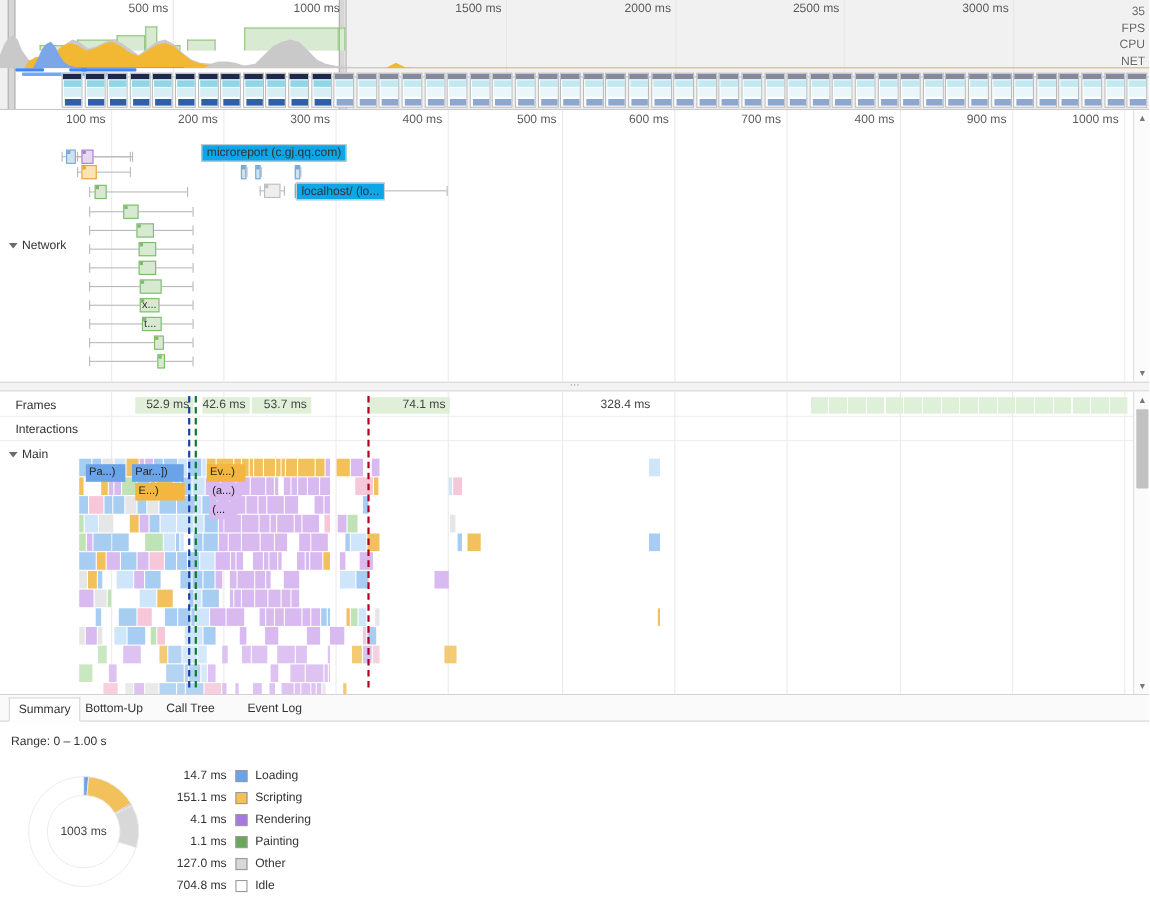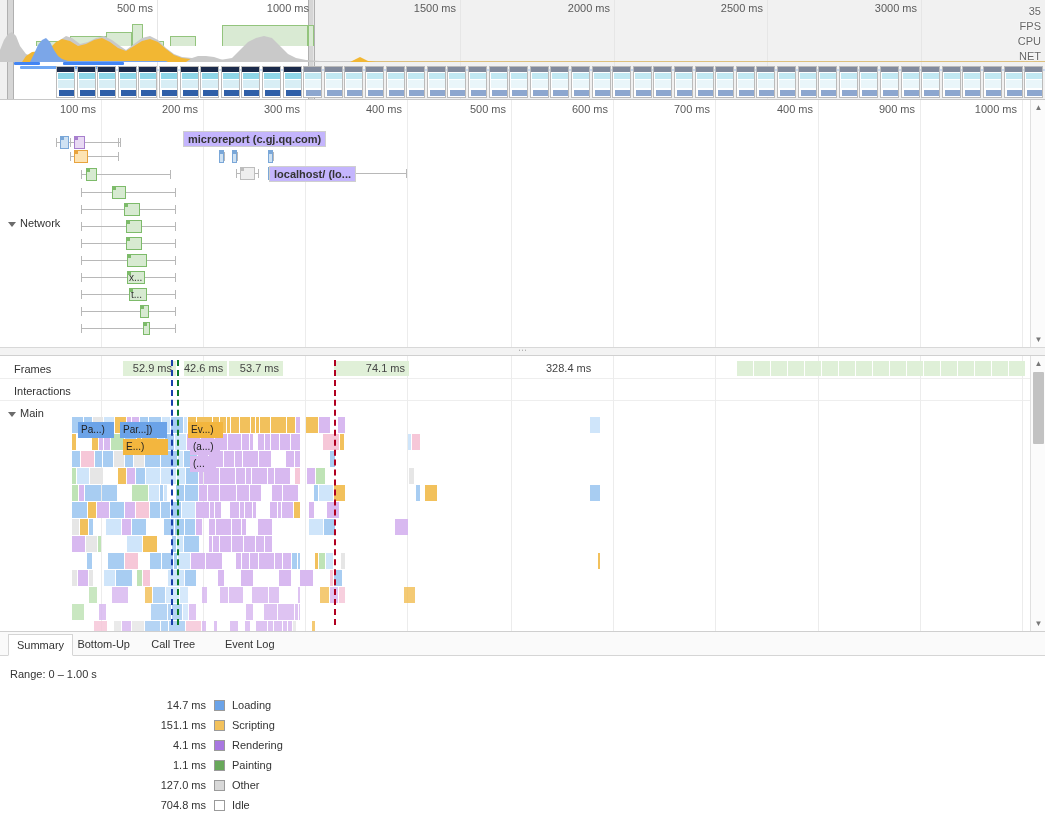--- a/index.html
+++ b/index.html
@@ -68,22 +68,22 @@
   .tri.down { border-left:4px solid transparent; border-right:4px solid transparent; border-top:5px solid #6b6b6b; border-bottom:none; }
 
   .req-row { position: absolute; height: 13px; }
   .req-line { position: absolute; top: 6px; height: 1px; background: #b8b8b8; }
   .req-cap { position: absolute; top: 2px; width: 1px; height: 9px; background: #b8b8b8; }
   .req-box { position: absolute; top: 0; height: 13px; border: 1px solid; }
   .req-dot { position: absolute; top: 1px; width: 3px; height: 3px; }
 
   .req-label {
     position: absolute; height: 16px; line-height: 15px;
-    background: #c4b5fd; border: 1px solid #cfcfcf;
-    font-size: 11px; color: #333; padding: 0 4px; white-space: nowrap; font-weight: bold;
+    background: #0ea5e9; border: 1px solid #cfcfcf;
+    font-size: 11px; color: #333; padding: 0 4px; white-space: nowrap;
   }
   .tooltip {
     position: absolute; height: 22px; line-height: 21px;
     background: #fff; border: 1px solid #d0d0d0;
     box-shadow: 0 1px 3px rgba(0,0,0,0.18);
     font-size: 11px; padding: 0 8px; white-space: nowrap; z-index: 40;
   }
   .tt-ms { color: #3b78c3; }
   .tt-pri { color: #8a9fc0; margin-left: 5px; }
   .tt-url { color: #222; margin-left: 5px; }
@@ -963,20 +963,31 @@
 
   <div class="drawer">
     <div class="tabs" id="drawer-tabs">
         <div class="tab active" style="left: 8px;">Summary</div>
         <div class="tab" style="left: 69.4px;">Bottom-Up</div>
         <div class="tab" style="left: 143.2px;">Call Tree</div>
         <div class="tab" style="left: 217px;">Event Log</div>
       </div>
     <div class="range-text">Range: 0 – 1.00 s</div>
 
+    <div class="donut-wrap" style="left:18px; top:66px;">
+      <svg id="donut-svg" viewBox="0 0 116 116" width="116" height="116">
+          <path d="M58,8 A50,50 0 0 1 62.59873797662641,8.211933066021395 L61.03516706457343,25.139875823574116 A33,33 0 0 0 58,25 Z" fill="#6ba3e8" stroke="#e9e9e9" stroke-width="0.8"></path>
+          <path d="M62.59873797662641,8.211933066021395 A50,50 0 0 1 101.09090685911619,32.63912962733784 L86.43999852701668,41.26182555404297 A33,33 0 0 0 61.03516706457343,25.139875823574116 Z" fill="#f2c15c" stroke="#e9e9e9" stroke-width="0.8"></path>
+          <path d="M101.09090685911619,32.63912962733784 A50,50 0 0 1 101.72811616538596,33.75434355133869 L86.86055666915473,41.997866743883534 A33,33 0 0 0 86.43999852701668,41.26182555404297 Z" fill="#a877e0" stroke="#e9e9e9" stroke-width="0.8"></path>
+          <path d="M101.72811616538596,33.75434355133869 A50,50 0 0 1 101.8941822997686,34.05630019744899 L86.97016031784727,42.19715813031634 A33,33 0 0 0 86.86055666915473,41.997866743883534 Z" fill="#68a85a" stroke="#e9e9e9" stroke-width="0.8"></path>
+          <path d="M101.8941822997686,34.05630019744899 A50,50 0 0 1 105.82022184473217,72.60227320387476 L89.56134641752324,67.63750031455734 A33,33 0 0 0 86.97016031784727,42.19715813031634 Z" fill="#d8d8d8" stroke="#e9e9e9" stroke-width="0.8"></path>
+          <path d="M105.82022184473217,72.60227320387476 A50,50 0 1 1 57.99999999999999,8 L57.99999999999999,25 A33,33 0 1 0 89.56134641752324,67.63750031455734 Z" fill="#ffffff" stroke="#e9e9e9" stroke-width="0.8"></path>
+        </svg>
+      <div class="donut-center">1003 ms</div>
+    </div>
 
     <div class="legend" style="left:150px; top:63px;" id="donut-legend">
         <div class="legend-row">
           <span class="legend-val">14.7 ms</span>
           <span class="legend-sw" style="background: rgb(107, 163, 232);"></span>
           <span class="legend-name">Loading</span>
         </div>
         <div class="legend-row">
           <span class="legend-val">151.1 ms</span>
           <span class="legend-sw" style="background: rgb(242, 193, 92);"></span>

